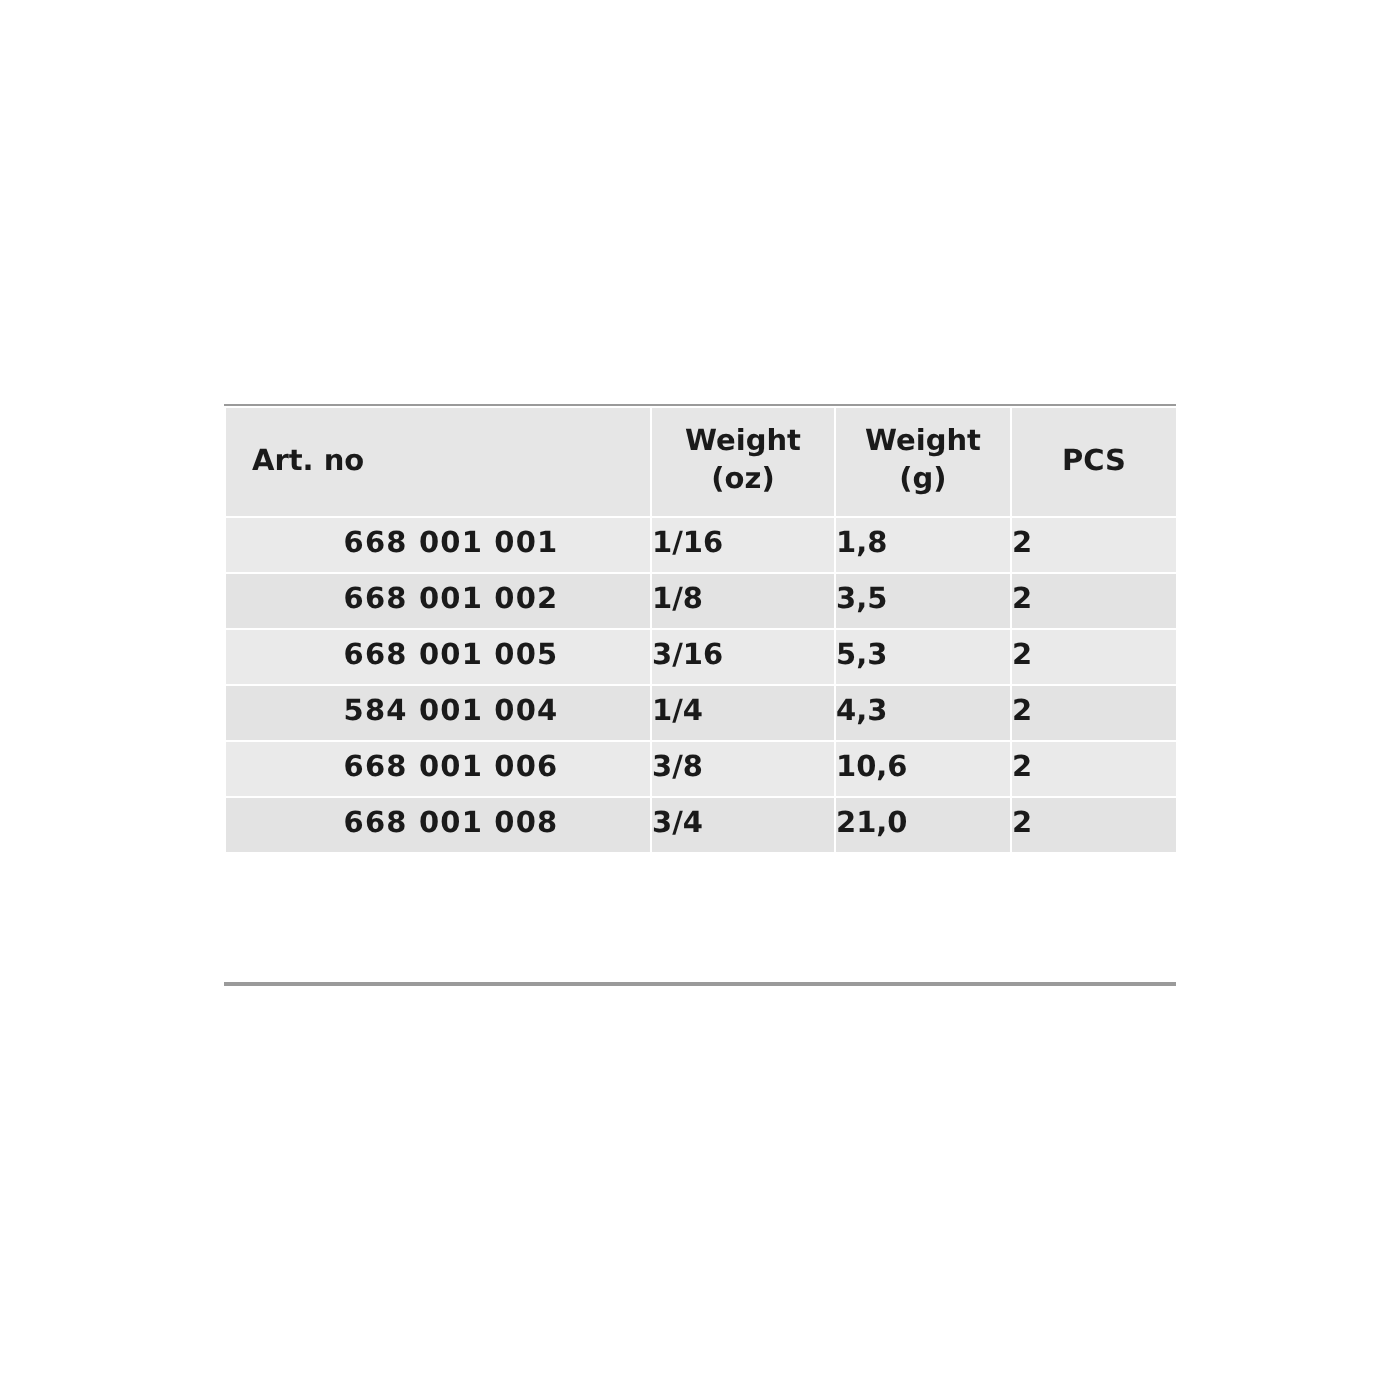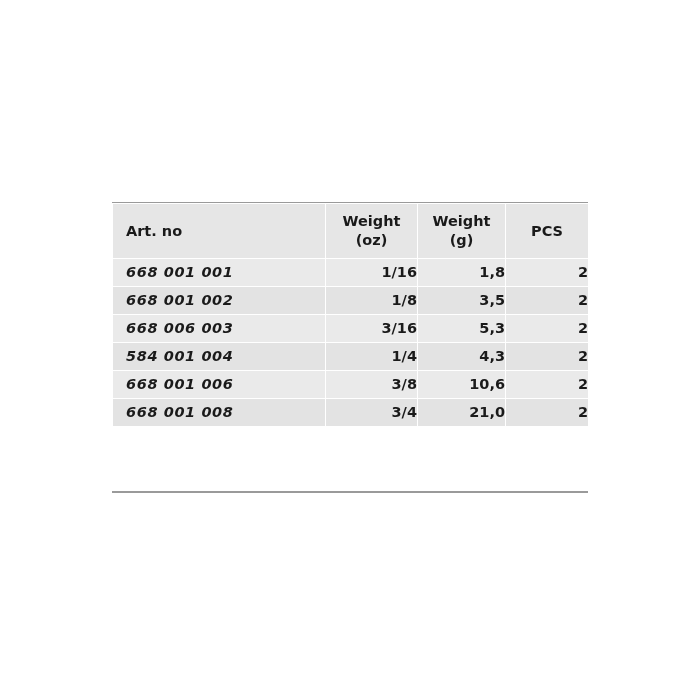--- a/index.html
+++ b/index.html
@@ -56,27 +56,26 @@
   }
   table.spec thead th.center {
     text-align: center;
   }
   table.spec tbody td {
     height: 27px;
     vertical-align: middle;
     background: #eaeaea;
   }
   table.spec tbody td.left {
-    text-align: left;
+    text-align: center;
     padding-left: 13px;
     letter-spacing: 0.6px;
-    font-style: italic;
   }
   table.spec tbody td.center {
-    text-align: right;
+    text-align: left;
   }
   table.spec tbody tr:nth-child(even) td {
     background: #e3e3e3;
   }
   .hdr-line {
     display: block;
   }
   .top-rule {
     position: absolute;
     left: 112px;
@@ -134,21 +133,21 @@
           <td class="center">1,8</td>
           <td class="center">2</td>
         </tr>
         <tr>
           <td class="left">668 001 002</td>
           <td class="center">1/8</td>
           <td class="center">3,5</td>
           <td class="center">2</td>
         </tr>
         <tr>
-          <td class="left">668 006 003</td>
+          <td class="left">668 001 005</td>
           <td class="center">3/16</td>
           <td class="center">5,3</td>
           <td class="center">2</td>
         </tr>
         <tr>
           <td class="left">584 001 004</td>
           <td class="center">1/4</td>
           <td class="center">4,3</td>
           <td class="center">2</td>
         </tr>

